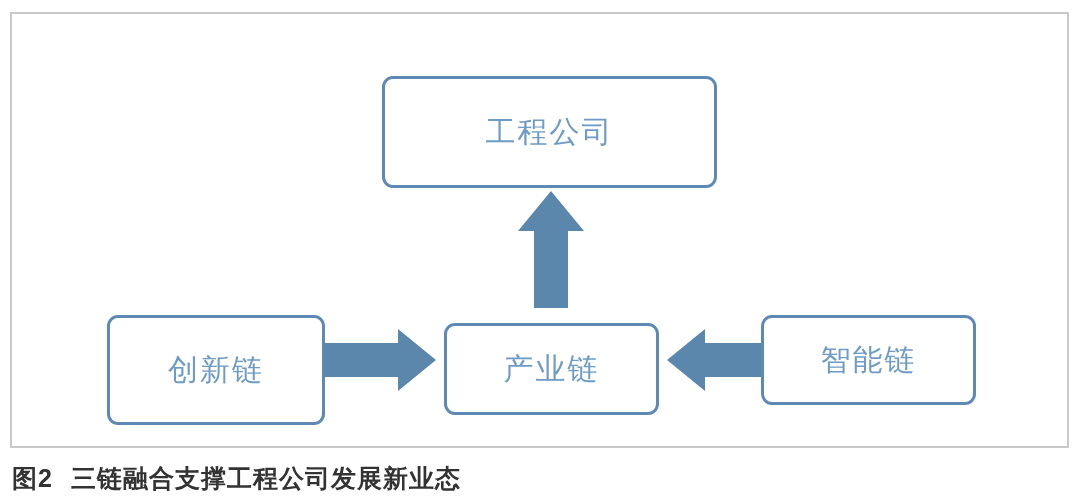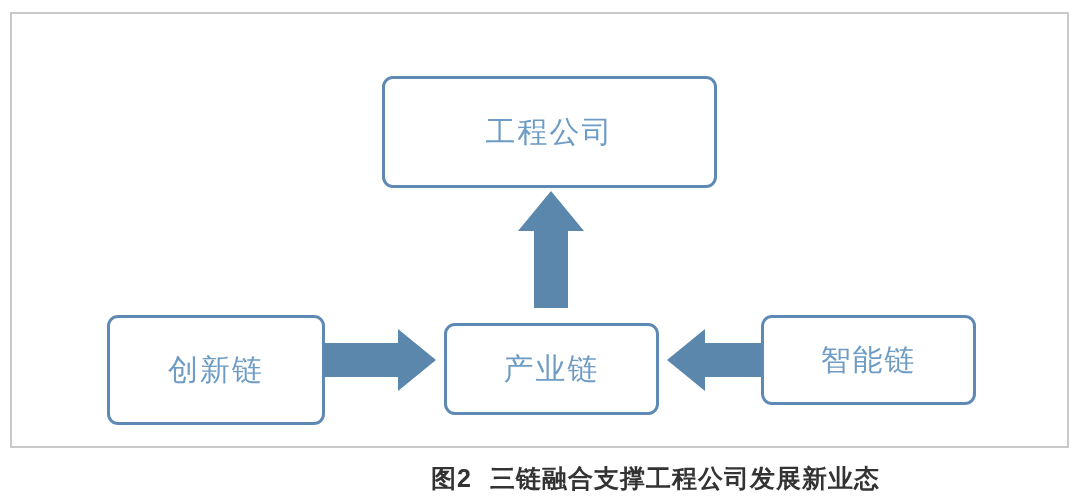--- a/index.html
+++ b/index.html
@@ -49,24 +49,24 @@
   .node-left   { left: 95px;  top: 301px; width: 218px; height: 110px;  }
   .node-center { left: 432px; top: 300px; width: 215px; height: 92px; margin-top: 9px;  }
   .node-right  { left: 749px; top: 301px; width: 215px; height: 90px;  }
   .arrow { position: absolute; display: block; }
   .arrow polygon { fill: var(--arrow-fill); }
   .arrow-up    { left: 506px; top: 177px; width: 66px;  height: 117px; }
   .arrow-right { left: 312px; top: 315px; width: 112px; height: 62px;  }
   .arrow-left  { left: 655px; top: 315px; width: 112px; height: 62px;  }
   .caption {
     position: absolute;
-    left: 4px;
+    left: 12px;
     top: 462px;
     width: 876px;
-    text-align: right;
+    text-align: left;
     font-weight: bold;
     font-size: 25px;
     color: var(--caption-text);
     letter-spacing: 1px;
   }
   .caption .caption-label { margin-right: 18px; }
 </style>
 </head>
 <body>
 

